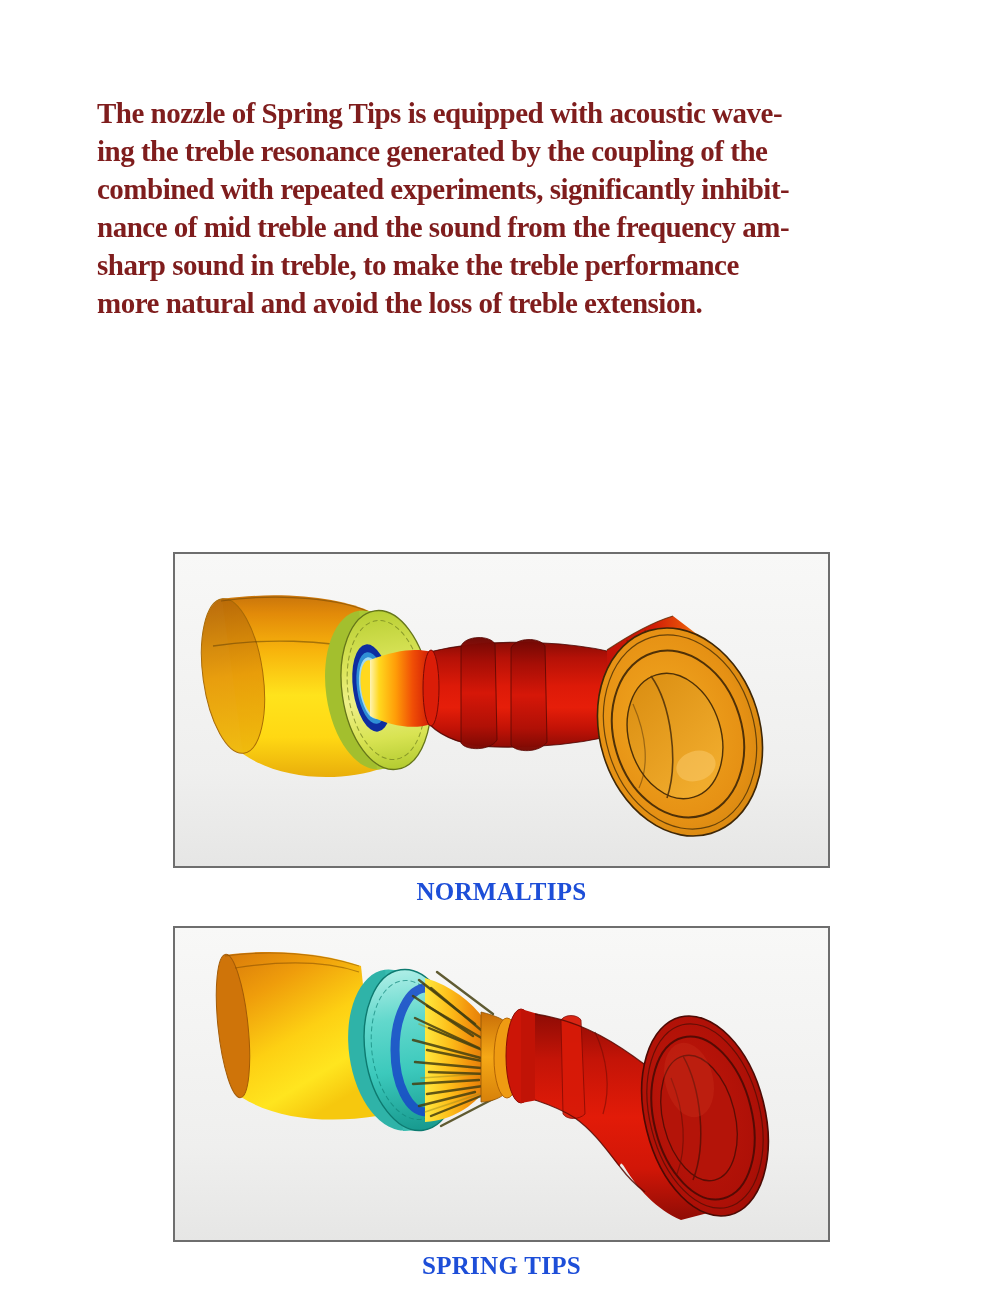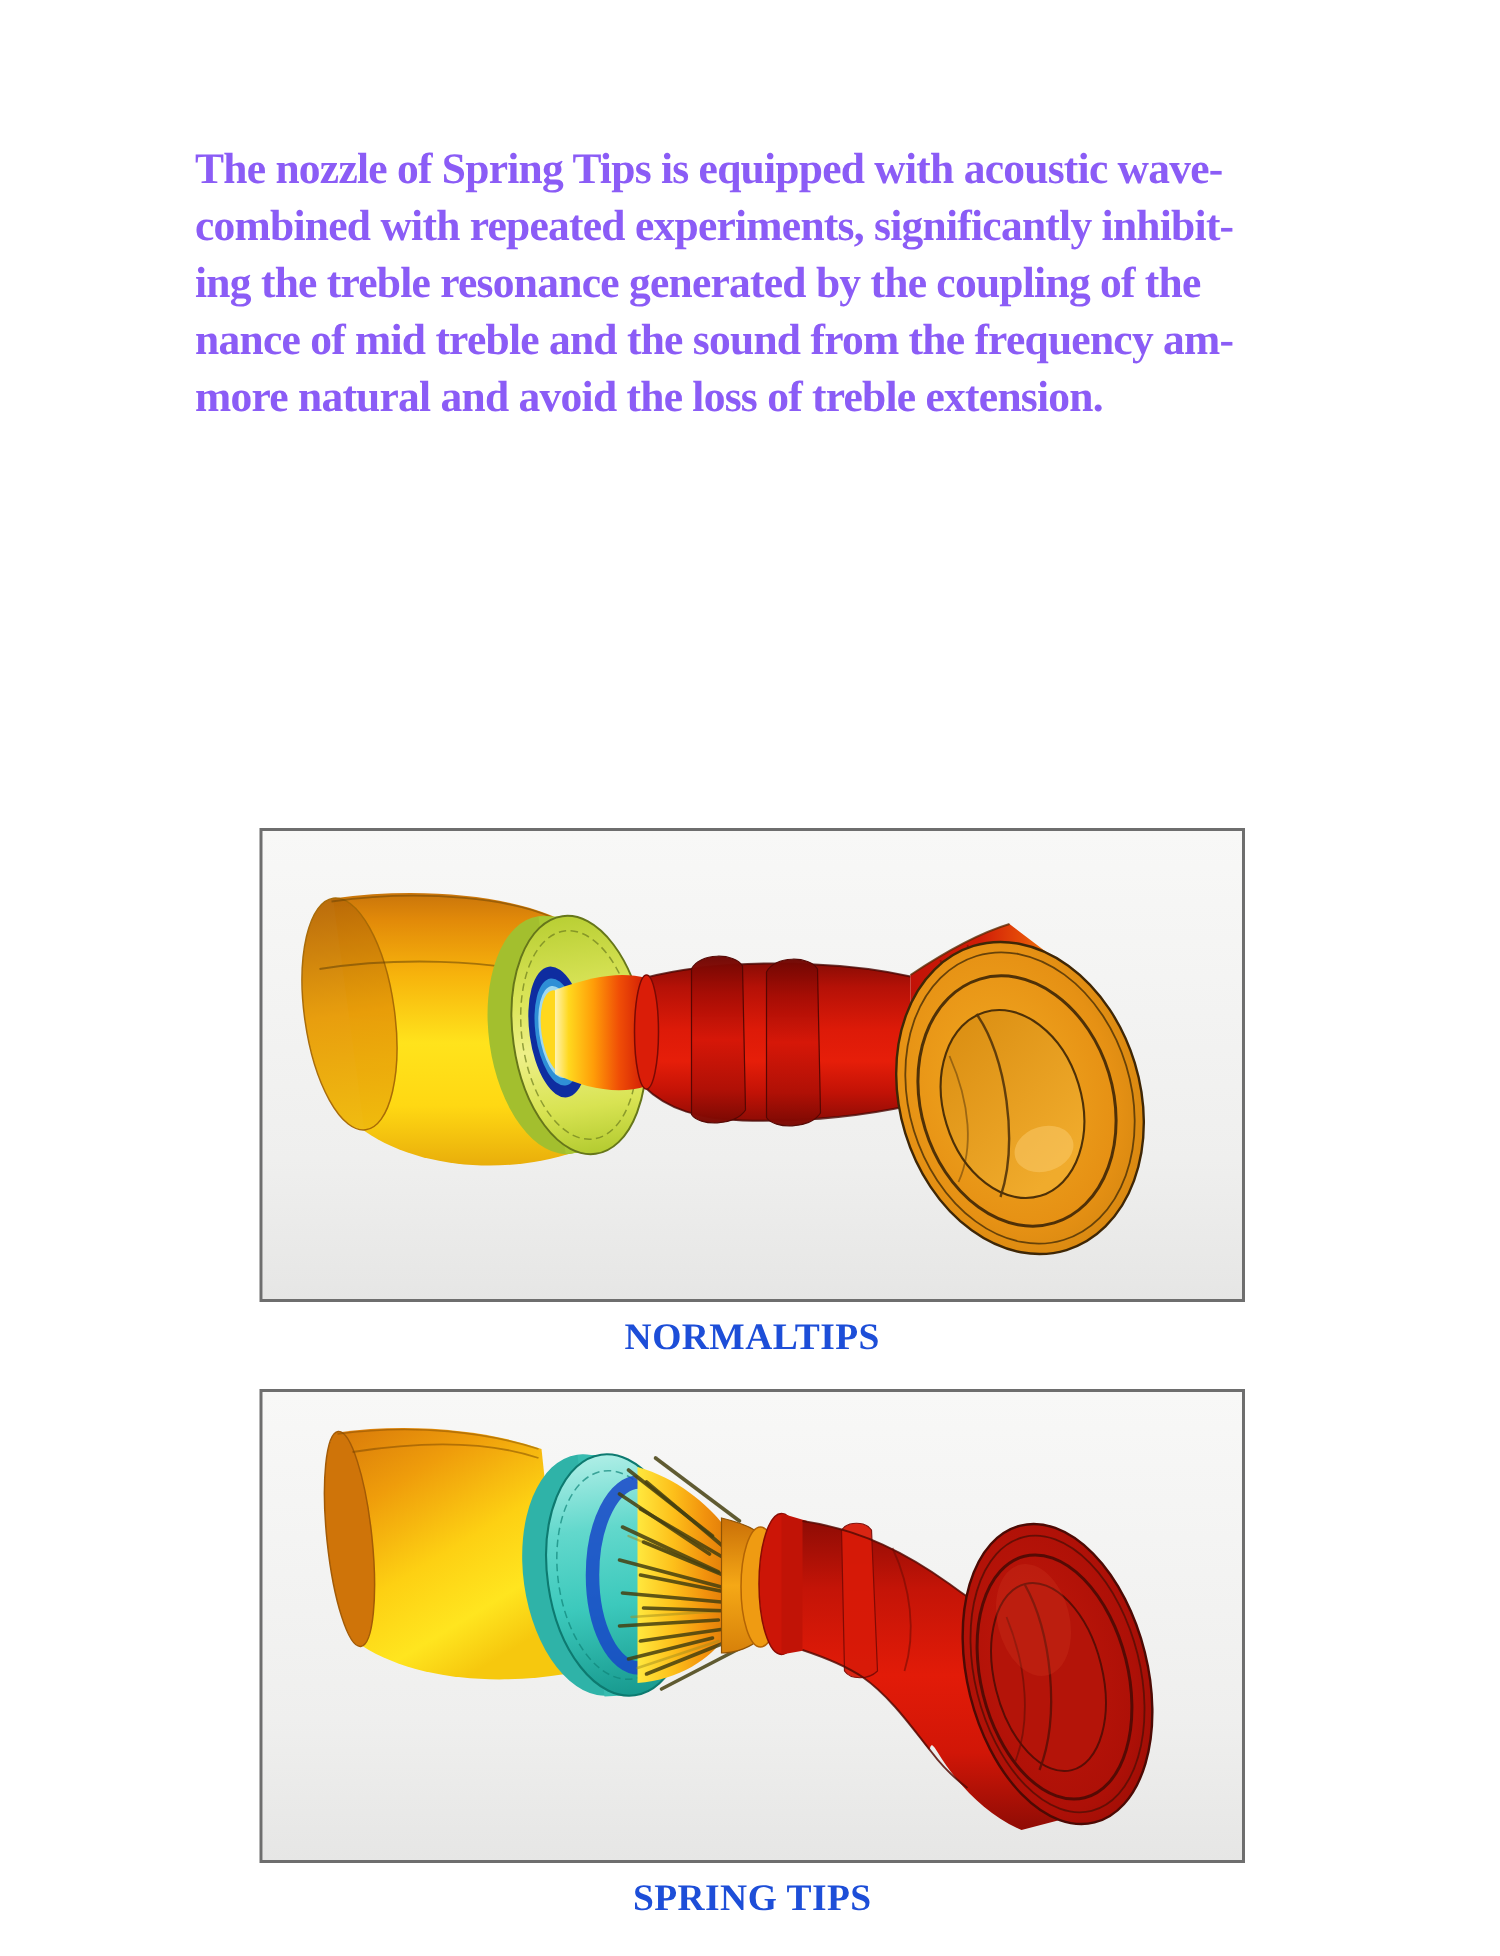--- a/index.html
+++ b/index.html
@@ -2,23 +2,22 @@
 <html><head>
 <meta charset="utf-8">
 <style>
   html,body{margin:0;padding:0;}
   body{
     width:1000px;height:1304px;position:relative;background:#ffffff;
     font-family:"Liberation Serif", serif;overflow:hidden;
   }
   .paragraph{
     position:absolute;left:97px;top:94px;width:830px;
-    font-weight:bold;font-size:29px;line-height:38px;color:#8b5cf6;
+    font-weight:bold;font-size:29px;line-height:38px;color:#7f1d1d;
     letter-spacing:-0.5px;
-    margin-left:33px;
   }
   .paragraph .pline{white-space:nowrap;}
   figure{margin:0;padding:0;}
   .frame{
     position:absolute;left:173px;width:657px;height:316px;
     border:2px solid #6e6e6e;box-sizing:border-box;
     background:linear-gradient(#f8f8f7,#efefee 70%,#e6e6e5);
   }
   .frame svg{display:block;width:653px;height:312px;}
   .fig1 .frame{top:552px;}
@@ -33,23 +32,24 @@
   .spike2{stroke:#9f8d1e;stroke-width:1.6;stroke-linecap:round;fill:none;opacity:.5;}
   .mesh{stroke:#6b0b04;stroke-width:1.2;fill:none;opacity:.55;}
 </style>
 </head>
 <body>
 
 <main>
 
   <section class="paragraph">
     <div class="pline">The nozzle of Spring Tips is equipped with acoustic wave-</div>
+    <div class="pline">ing the treble resonance generated by the coupling of the</div>
     <div class="pline">combined with repeated experiments, significantly inhibit-</div>
-    <div class="pline">ing the treble resonance generated by the coupling of the</div>
     <div class="pline">nance of mid treble and the sound from the frequency am-</div>
+    <div class="pline">sharp sound in treble, to make the treble performance</div>
     <div class="pline">more natural and avoid the loss of treble extension.</div>
   </section>
 
   <figure class="fig1">
     <div class="frame">
       <svg viewBox="0 0 653 312">
         <defs>
           <linearGradient id="g1cyl" x1="0" y1="0" x2="0" y2="1">
             <stop offset="0" stop-color="#c9750b"></stop>
               <stop offset="0.1" stop-color="#e28a09"></stop>

